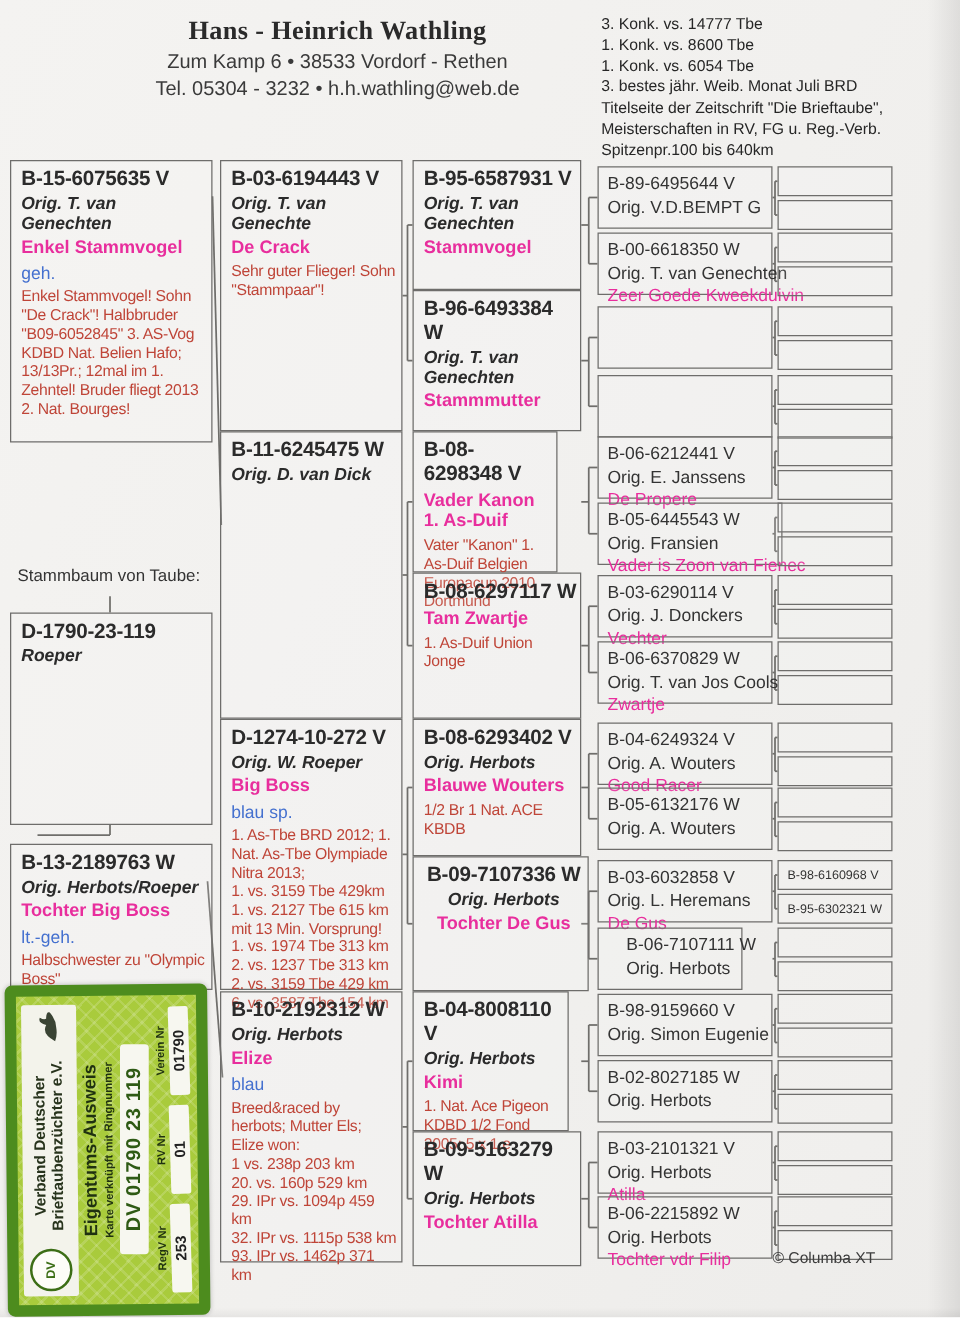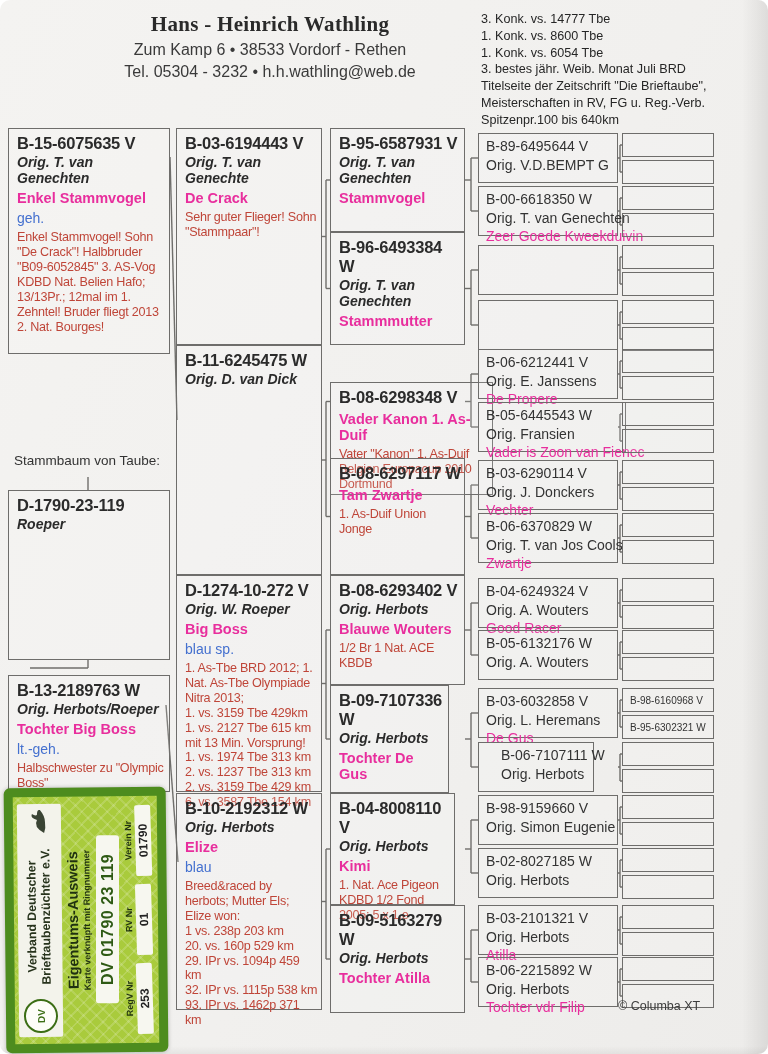--- a/index.html
+++ b/index.html
@@ -1,19 +1,19 @@
 <!DOCTYPE html>
 <html><head>
 <meta charset="utf-8">
 <style>
   html,body{margin:0;padding:0;}
   #page{
     position:relative; width:768px; height:1054px; overflow:hidden;
     background:linear-gradient(115deg,#f4f3f1 0%,#f1f0ee 55%,#edecea 100%);
-    font-family:"Liberation Sans",sans-serif; color:#2d2d2d;border-radius:10px;
+    font-family:"Liberation Sans",sans-serif; color:#2d2d2d;
   }
   #right-shadow{position:absolute;right:0;top:0;width:26px;height:100%;
     background:linear-gradient(to right,rgba(0,0,0,0),rgba(0,0,0,0.08));pointer-events:none;}
   #bottom-shade{position:absolute;left:0;bottom:0;width:100%;height:8px;
     background:linear-gradient(to bottom,rgba(0,0,0,0),rgba(0,0,0,0.05));pointer-events:none;}
 
   
   #header{position:absolute;left:78px;top:12px;width:384px;text-align:center;}
   .hname{font-family:"Liberation Serif",serif;font-weight:bold;font-size:21px;color:#2a2a2a;letter-spacing:.3px;}
   .haddr{font-size:16px;margin-top:4px;color:#3a3a3a;}
@@ -263,37 +263,37 @@
       <div class="pbox" style="left: 330px; top: 128px; width: 135px; height: 104px;">
         <div class="ring">B-95-6587931 V</div>
         <div class="orig">Orig. T. van Genechten</div>
         <div class="pname">Stammvogel</div>
       </div>
       <div class="pbox" style="left: 330px; top: 232px; width: 135px; height: 113px;">
         <div class="ring">B-96-6493384 W</div>
         <div class="orig">Orig. T. van Genechten</div>
         <div class="pname">Stammmutter</div>
       </div>
-      <div class="pbox" style="left: 330px; top: 345px; width: 163px; height: 113px; margin-top: 37px;">
+      <div class="pbox" style="left: 330px; top: 345px; width: 116px; height: 113px;">
         <div class="ring">B-08-6298348 V</div>
         <div class="pname">Vader Kanon 1. As-Duif</div>
         <div class="redl">Vater "Kanon" 1. As-Duif Belgien Europacup 2010 Dortmund</div>
       </div>
       <div class="pbox" style="left: 330px; top: 458px; width: 135px; height: 117px;">
         <div class="ring">B-08-6297117 W</div>
         <div class="pname">Tam Zwartje</div>
         <div class="redl">1. As-Duif Union Jonge</div>
       </div>
       <div class="pbox" style="left: 330px; top: 575px; width: 135px; height: 110px;">
         <div class="ring">B-08-6293402 V</div>
         <div class="orig">Orig. Herbots</div>
         <div class="pname">Blauwe Wouters</div>
         <div class="redl">1/2 Br 1 Nat. ACE KBDB</div>
       </div>
-      <div class="pbox" style="left: 330px; top: 685px; width: 119px; height: 108px;">
+      <div class="pbox" style="left: 330px; top: 685px; width: 141px; height: 108px; text-align: center;">
         <div class="ring">B-09-7107336 W</div>
         <div class="orig">Orig. Herbots</div>
         <div class="pname">Tochter De Gus</div>
       </div>
       <div class="pbox" style="left: 330px; top: 793px; width: 125px; height: 112px;">
         <div class="ring">B-04-8008110 V</div>
         <div class="orig">Orig. Herbots</div>
         <div class="pname">Kimi</div>
         <div class="redl">1. Nat. Ace Pigeon KDBD 1/2 Fond 2005; 5 x 1.e</div>
       </div>

